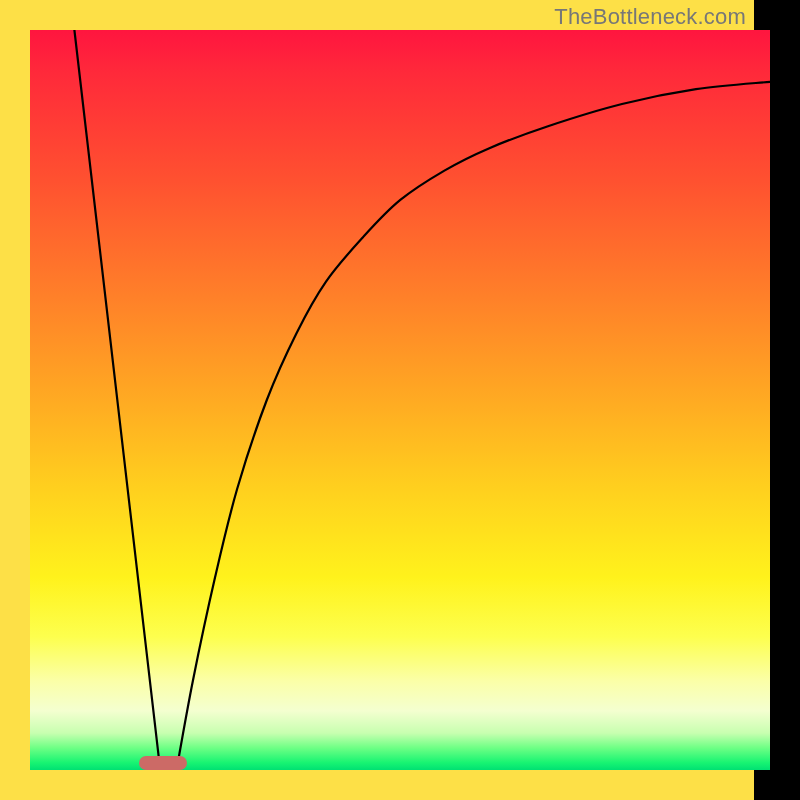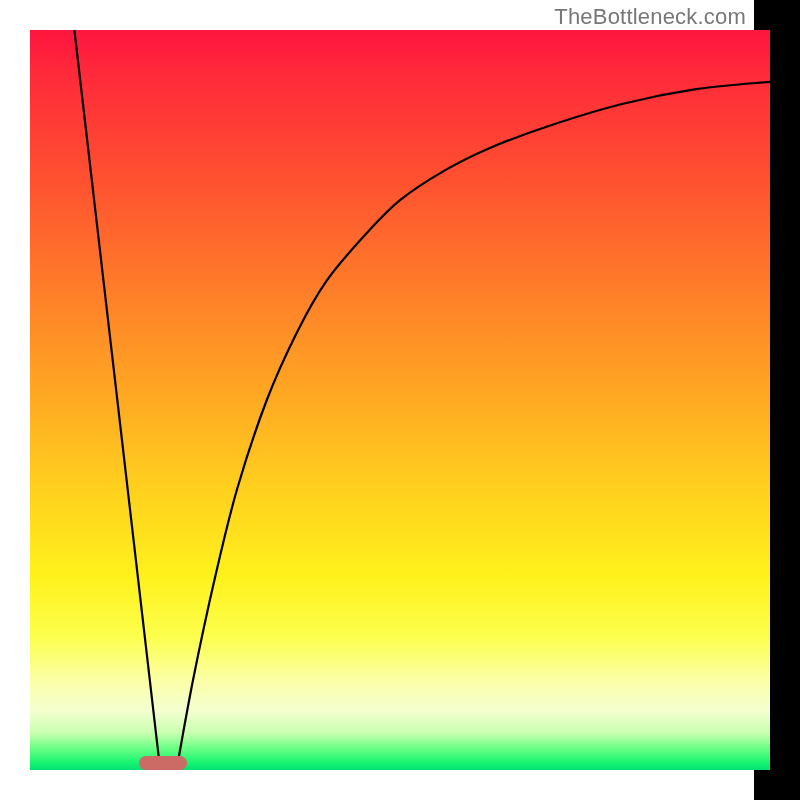--- a/index.html
+++ b/index.html
@@ -8,21 +8,21 @@
     width: 800px;
     height: 800px;
     overflow: hidden;
     background: #000;
     font-family: Arial, Helvetica, sans-serif;
   }
   .frame {
     position: relative;
     width: 754px;
     height: 800px;
-    background: #ffffff;
+    background: #fde047;
   }
   .plot-area {
     position: absolute;
     left: 30px;
     top: 30px;
     width: 740px;
     height: 740px;
     
     background: linear-gradient(
       to bottom,

